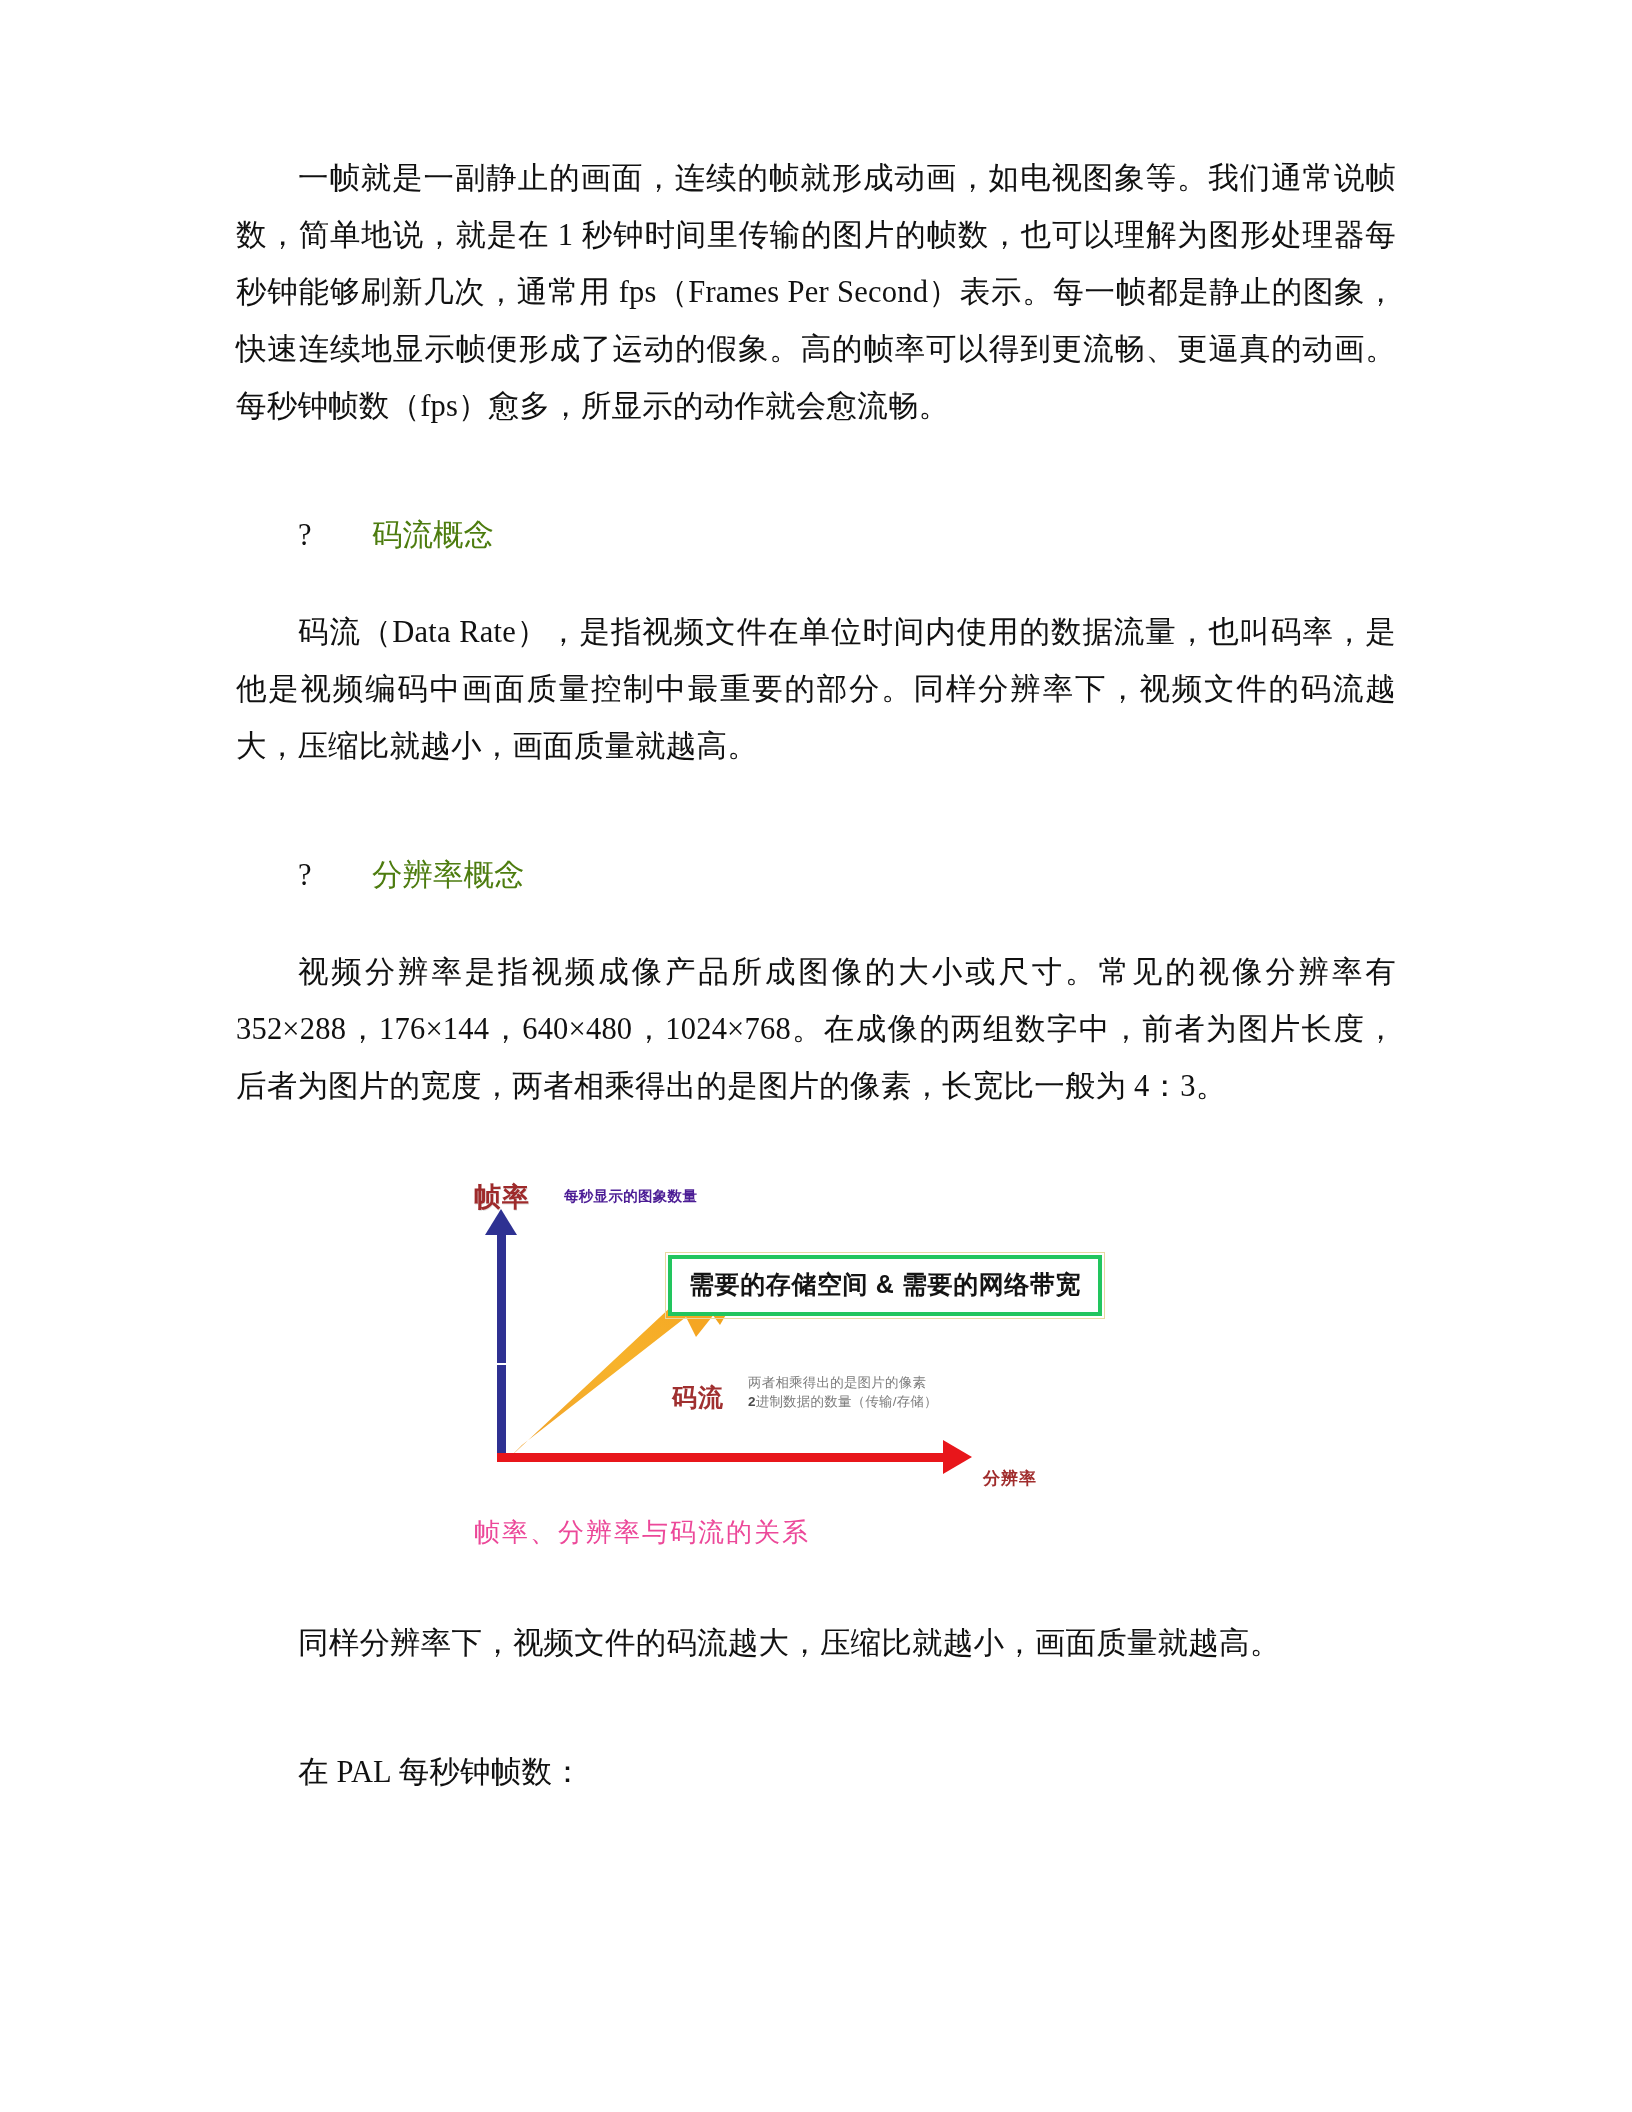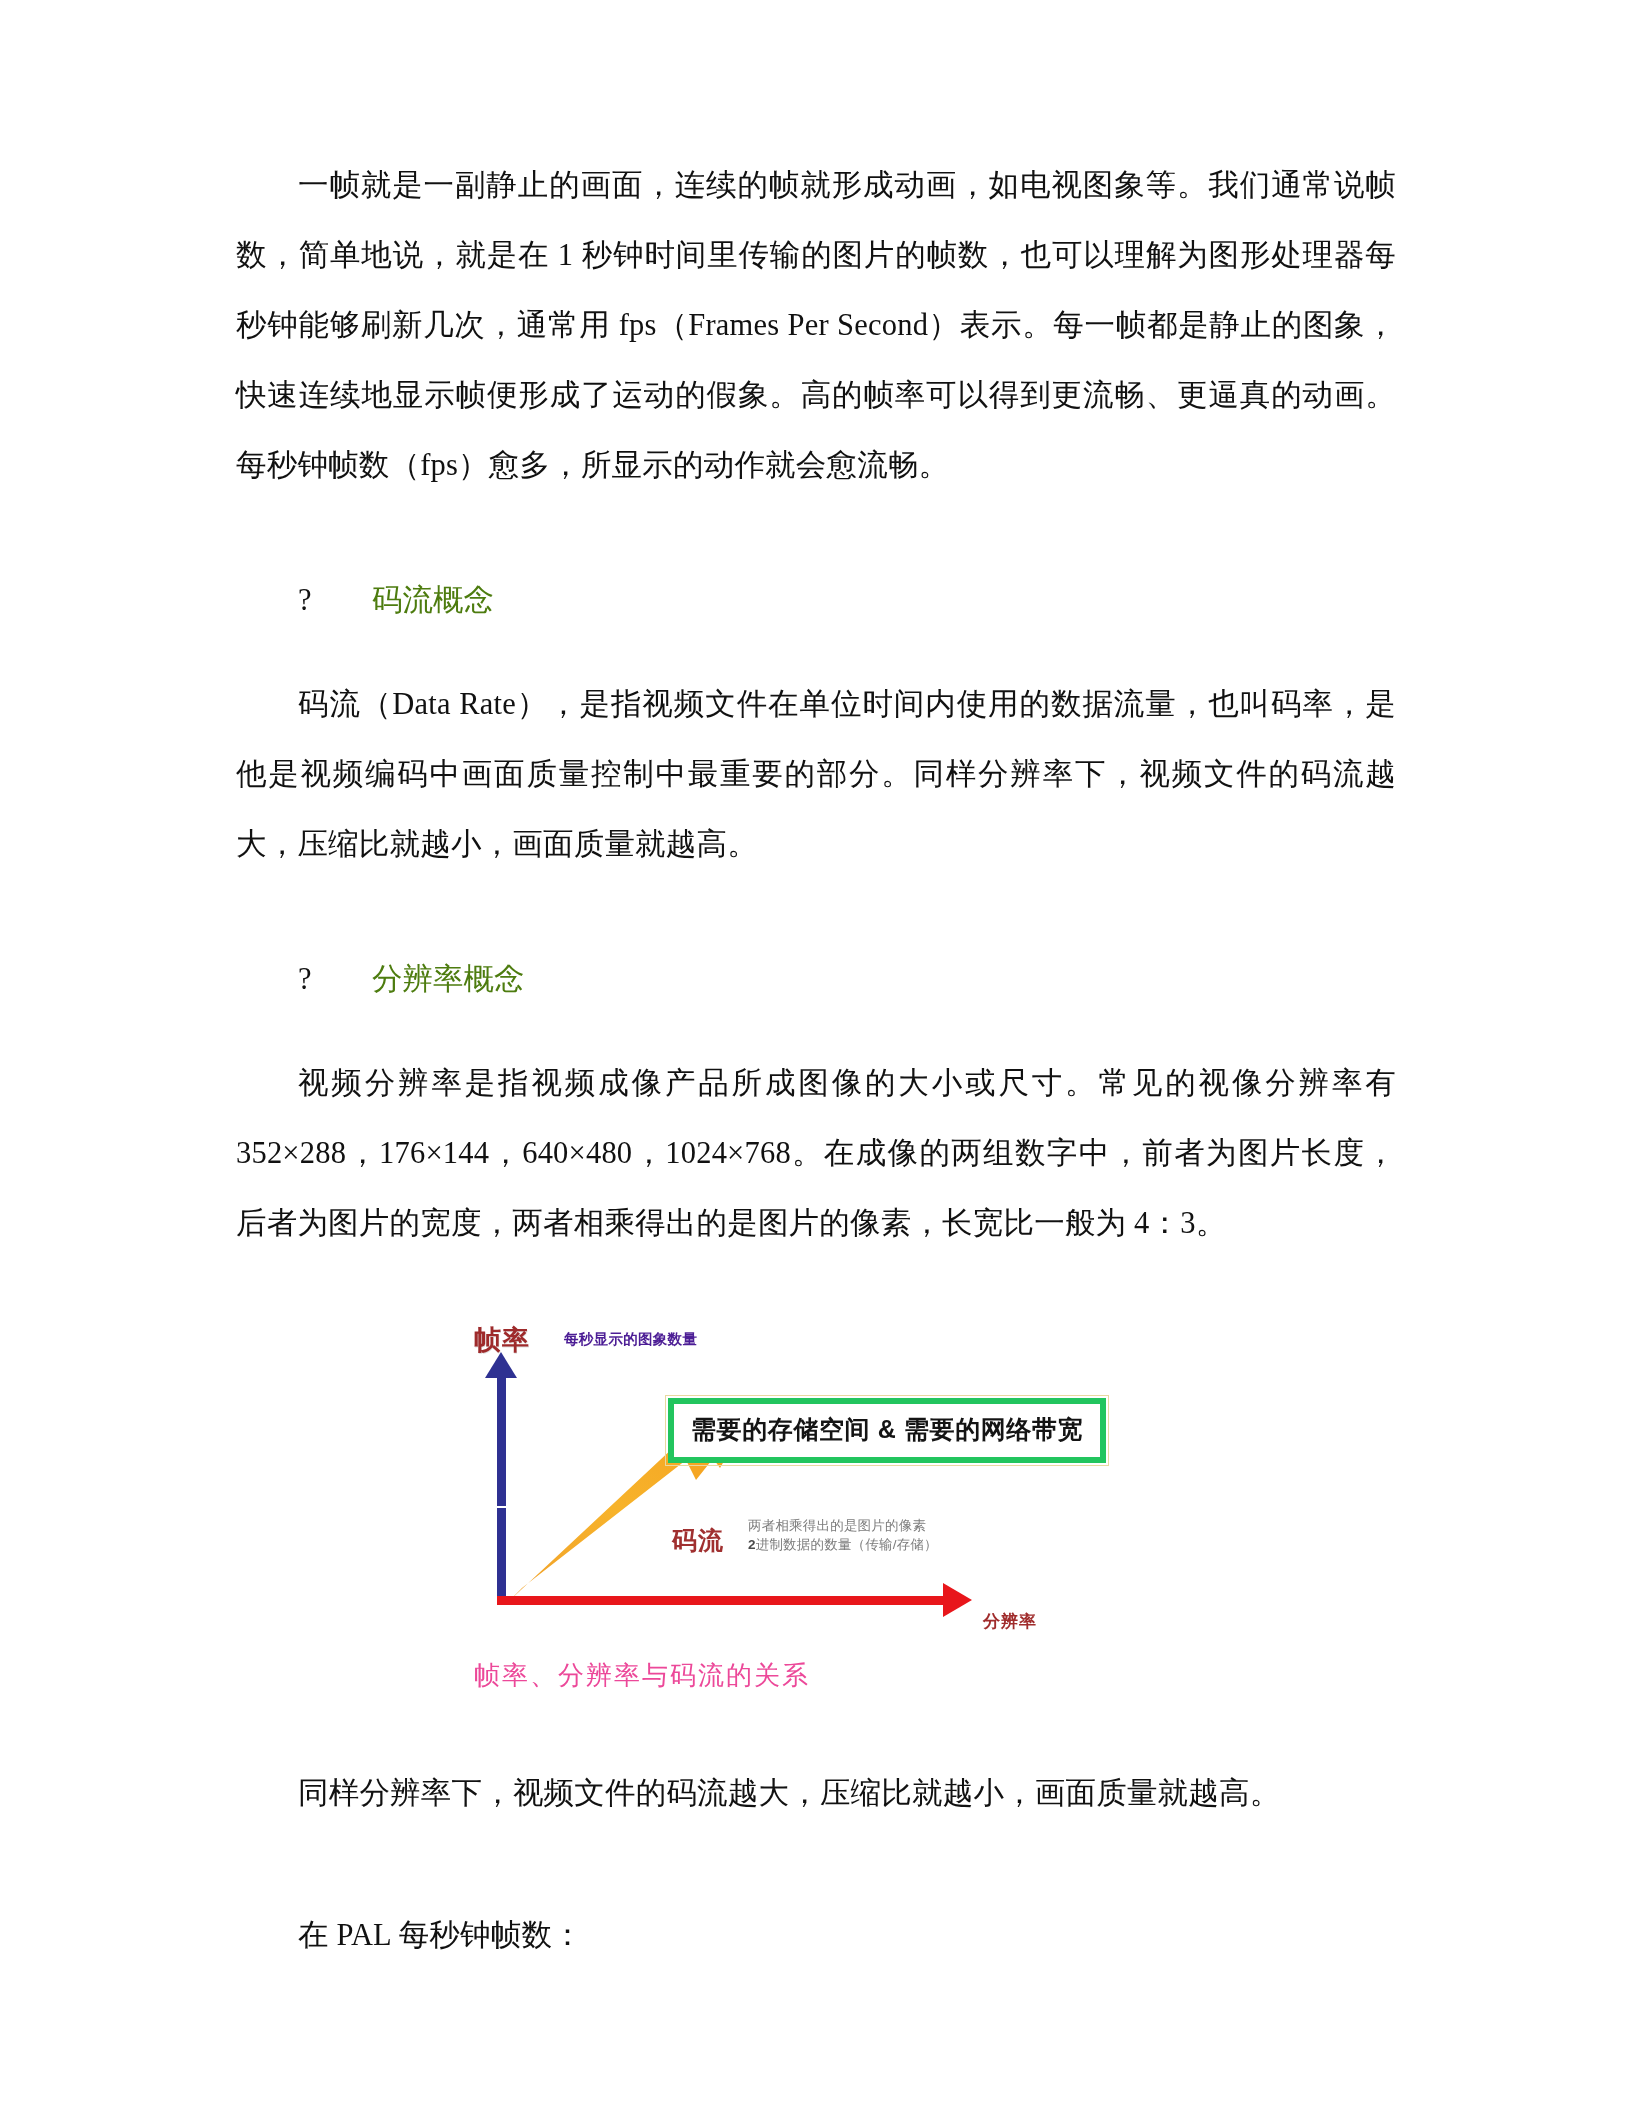--- a/index.html
+++ b/index.html
@@ -27,21 +27,21 @@
   .content {
     position: absolute;
     left: 236px;
     top: 150px;
     width: 1160px;
   }
 
   
   .para {
     font-size: 30.5px;
-    line-height: 70px;
+    line-height: 57px;
     text-align: justify;
     text-justify: inter-character;
     margin: 0;
     letter-spacing: 0.2px;
     color: #111;
   }
   .para.indent {
     text-indent: 62px;
   }
 
@@ -193,21 +193,21 @@
     color: #a02c2c;
     letter-spacing: 1px;
   }
 
   .callout-box {
     position: absolute;
     left: 222px;
     top: 80px;
     padding: 9px 17px 11px 17px;
     background: #ffffff;
-    border: 6px solid #22c55e;
+    border: 4px solid #22c55e;
     outline: 1px solid #e8d9a0;
     outline-offset: 2px;
     font-family: "Liberation Sans", sans-serif;
     font-weight: bold;
     font-size: 25px;
     color: #141414;
     letter-spacing: 0.6px;
     white-space: nowrap;
   }
 

